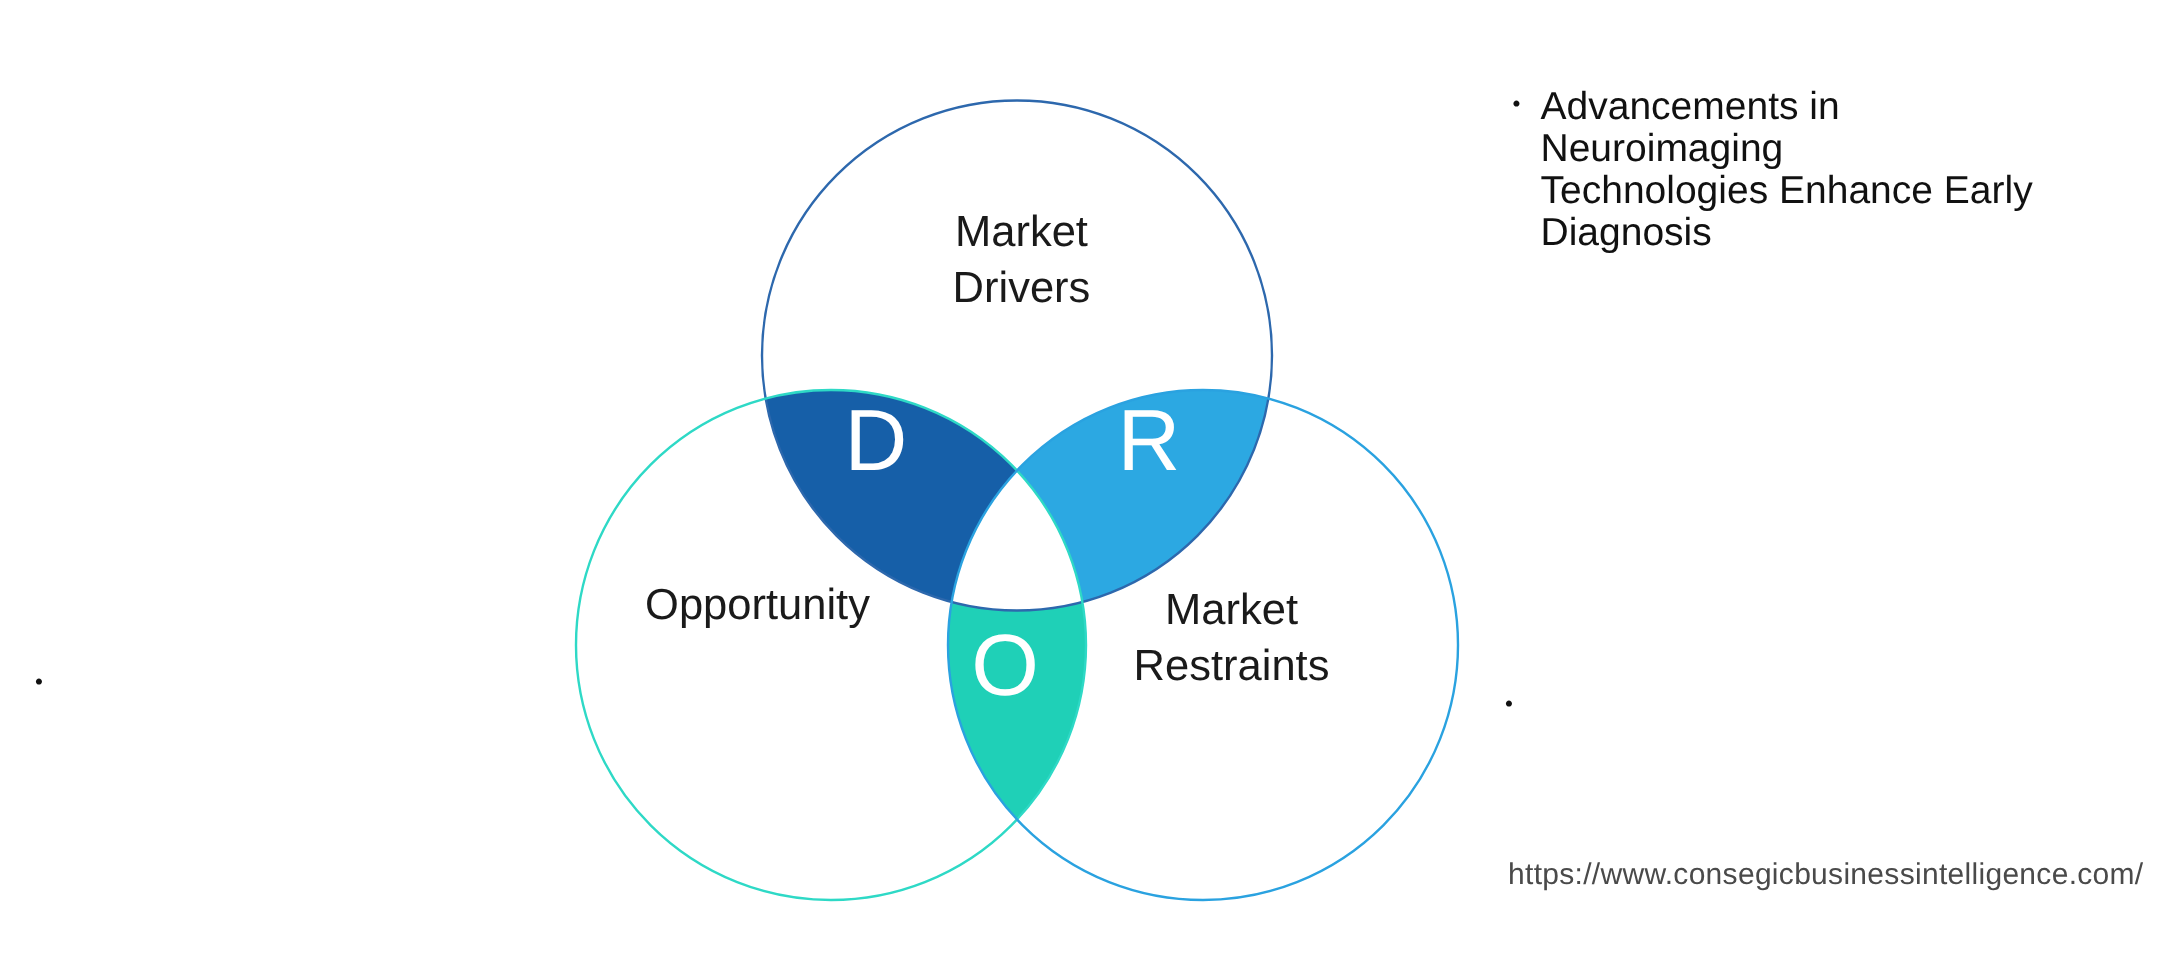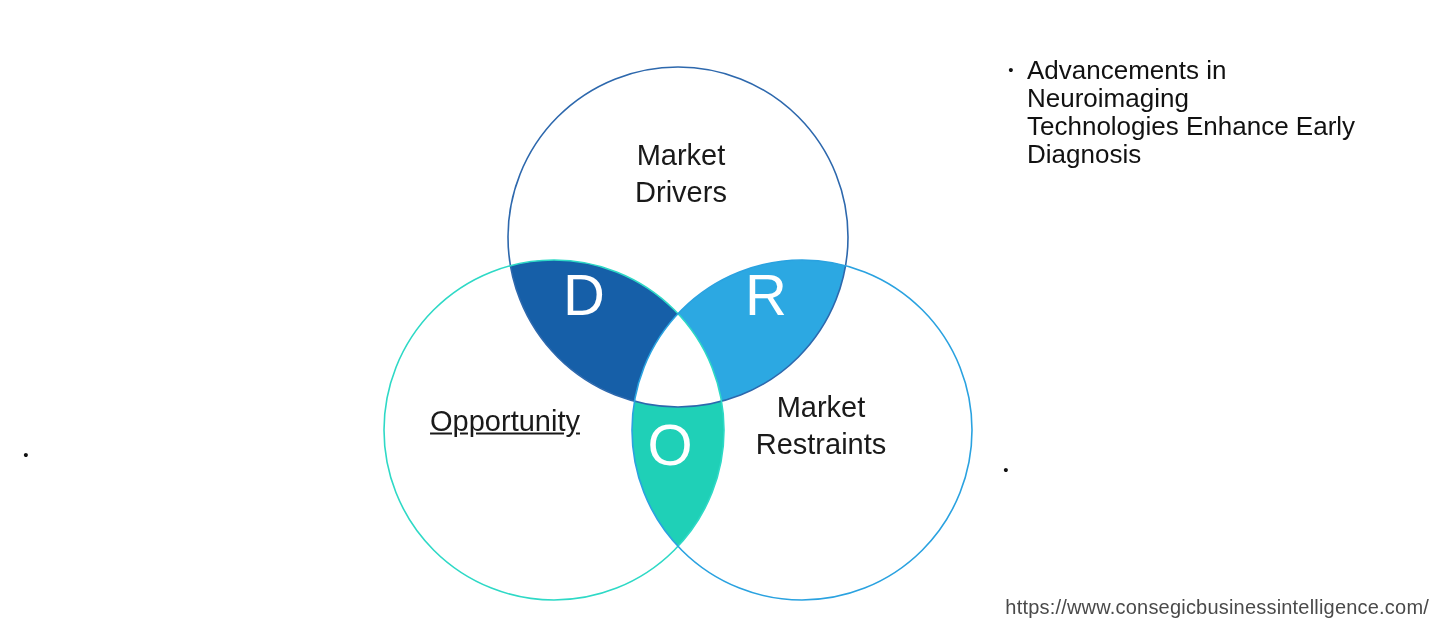--- a/index.html
+++ b/index.html
@@ -30,21 +30,21 @@
     position: absolute;
     transform: translate(-50%, -50%);
     text-align: center;
     white-space: pre-line;
     font-size: 29px;
     line-height: 37px;
     color: #1a1a1a;
     font-weight: 400;
   }
   .label-drivers    { left: 681px; top: 174px; }
-  .label-opportunity{ left: 505px; top: 421px; text-decoration: underline; }
+  .label-opportunity{ left: 505px; top: 404px; }
   .label-restraints { left: 821px; top: 426px; }
 
   .bullet-row {
     position: absolute;
     display: flex;
     align-items: flex-start;
     gap: 10px;
     color: #111111;
   }
   .bullet-row .marker {
@@ -60,21 +60,21 @@
     white-space: pre-line;
     font-weight: 500;
   }
   .bullet-left         { left: 20px;   top: 441px; width: 330px; }
   .bullet-top-right    { left: 1005px; top: 56px;  width: 390px; }
   .bullet-bottom-right { left: 1000px; top: 456px; width: 420px; }
 
   .source-url {
     position: absolute;
     right: 24px;
-    top: 596px;
+    top: 572px;
     font-size: 20px;
     color: #4a4a4a;
     letter-spacing: 0.2px;
   }
 </style>
 </head>
 <body>
 
 <div class="stage">
 

